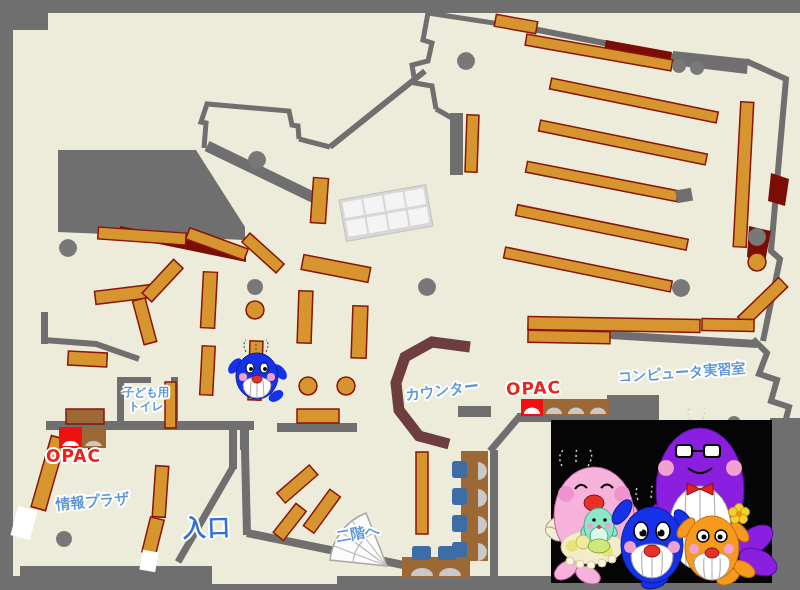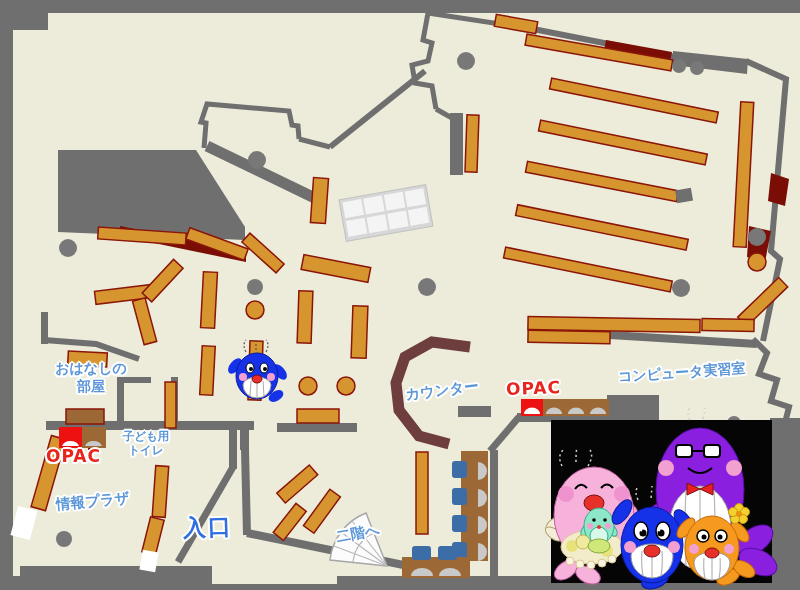--- a/index.html
+++ b/index.html
@@ -4,21 +4,21 @@
 <style>
   html,body{margin:0;padding:0;background:#444;}
   .stage{position:relative;width:800px;height:590px;background:#6f6f6f;overflow:hidden;
          font-family:"DejaVu Sans",sans-serif;}
   .stage svg{position:absolute;left:0;top:0;}
   .map-label{position:absolute;font-weight:bold;color:#5b96d8;line-height:1.25;text-align:center;
     white-space:nowrap;
     text-shadow:2px 0 0 #fff,-2px 0 0 #fff,0 2px 0 #fff,0 -2px 0 #fff,
                 1.5px 1.5px 0 #fff,-1.5px 1.5px 0 #fff,1.5px -1.5px 0 #fff,-1.5px -1.5px 0 #fff;}
   .lbl-ohanashi{left:50px;top:360px;width:82px;font-size:14px;}
-  .lbl-toilet{left:114px;top:385px;width:64px;font-size:11.5px;margin-top:44px;}
+  .lbl-toilet{left:114px;top:385px;width:64px;font-size:11.5px;}
   .lbl-opac{color:#e8241c;font-size:17px;letter-spacing:1px;}
   .lbl-opac-left{left:46px;top:446px;}
   .lbl-opac-right{left:506px;top:378px;transform:rotate(-2deg);}
   .lbl-infoplaza{left:56px;top:492px;font-size:14.5px;transform:rotate(-5deg);}
   .lbl-entrance{left:183px;top:513px;font-size:23px;letter-spacing:2px;color:#2f6fe0;transform:rotate(-2deg);}
   .lbl-nikai{left:336px;top:524px;font-size:14.5px;transform:rotate(-10deg);}
   .lbl-counter{left:405px;top:381px;font-size:14.5px;transform:rotate(-7deg);}
   .lbl-computer{left:618px;top:364px;font-size:14px;transform:rotate(-4deg);}
 </style>
 </head>
@@ -360,24 +360,20 @@
           <circle cx="704" cy="537" r="2.5" fill="#000"></circle>
       <circle cx="721" cy="536" r="6" fill="#fff" stroke="#000" stroke-width="1.5"></circle>
           <circle cx="720" cy="537" r="2.5" fill="#000"></circle>
       <circle cx="694" cy="549" r="5" fill="#f2a0d0"></circle>
           <circle cx="729" cy="549" r="5" fill="#f2a0d0"></circle>
       <ellipse cx="712" cy="553" rx="7" ry="5" fill="#e8302a" stroke="#7a1010"></ellipse>
     </g>
   </g>
 </svg>
 
-<div class="map-label lbl-ohanashi">
-  <div>おはなしの</div>
-  <div>部屋</div>
-</div>
 <div class="map-label lbl-toilet">
   <div>子ども用</div>
   <div>トイレ</div>
 </div>
 <div class="map-label lbl-opac lbl-opac-left">OPAC</div>
 <div class="map-label lbl-opac lbl-opac-right">OPAC</div>
 <div class="map-label lbl-infoplaza">情報プラザ</div>
 <div class="map-label lbl-entrance">入口</div>
 <div class="map-label lbl-nikai">二階へ</div>
 <div class="map-label lbl-counter">カウンター</div>

